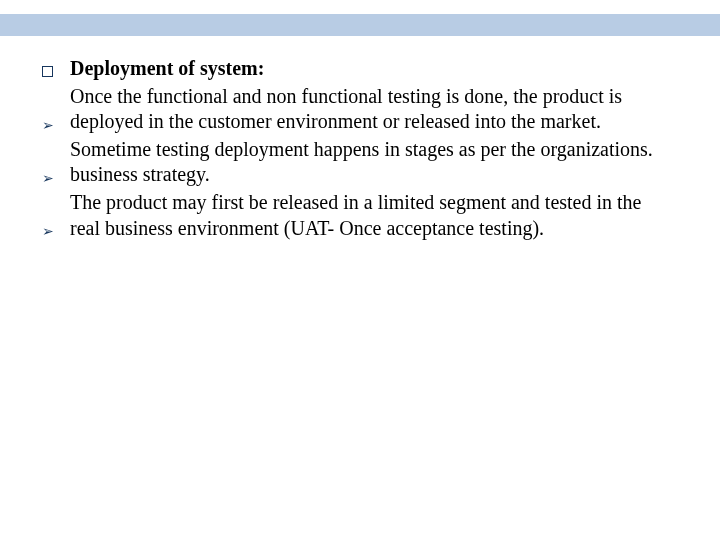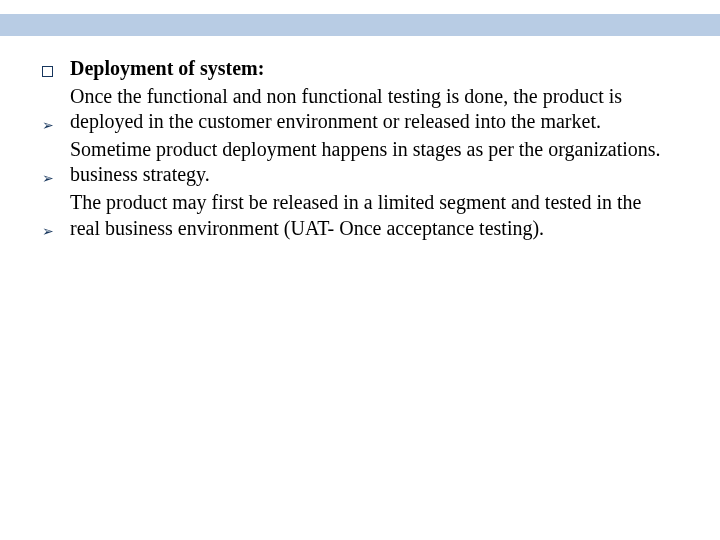--- a/index.html
+++ b/index.html
@@ -76,21 +76,21 @@
       <div class="text-col heading">Deployment of system:</div>
     </div>
 
     <div class="row">
       <div class="bullet-col">➢</div>
       <div class="text-col">Once the functional and non functional testing is done, the product is deployed in the customer environment or released into the market.</div>
     </div>
 
     <div class="row">
       <div class="bullet-col">➢</div>
-      <div class="text-col"> Sometime product deployment happens in stages as per the organizations. business strategy.</div>
+      <div class="text-col"> Sometime testing deployment happens in stages as per the organizations. business strategy.</div>
     </div>
 
     <div class="row">
       <div class="bullet-col">➢</div>
       <div class="text-col">The product may first be released in a limited segment and tested in the real business environment (UAT- Once acceptance testing).</div>
     </div>
 
   </div>
 
 </div>

